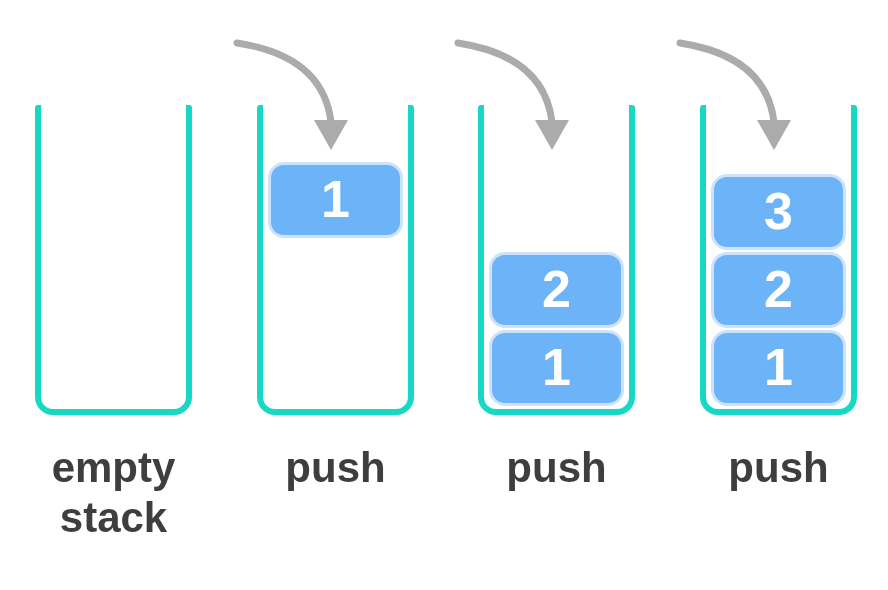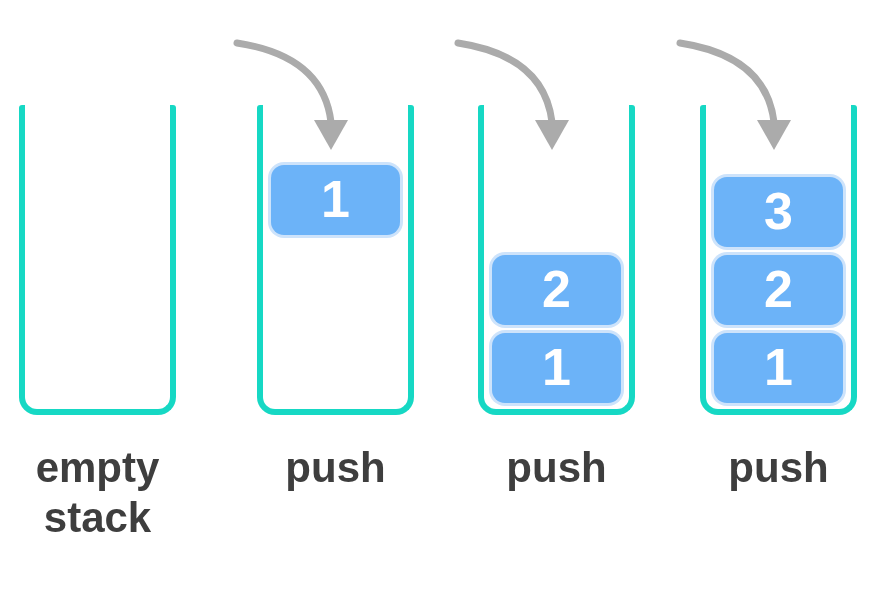--- a/index.html
+++ b/index.html
@@ -36,21 +36,21 @@
     position:absolute; top:443px; left:50%; transform:translateX(-50%);
     width:240px; text-align:center;
     font-size:42px; font-weight:bold; color:var(--label); line-height:1.18;
     white-space:pre-line;
   }
 </style>
 </head>
 <body>
 
 <div class="canvas" id="canvas">
-    <div class="stage" style="left: 19px; border-radius: 11px;">
+    <div class="stage" style="left: 35px; border-radius: 11px;">
 
     <div class="cup"></div>
     <div class="stage-label">empty
 stack</div>
   </div>
     <div class="stage" style="left: 257px;">
     <svg class="arrow" viewBox="0 0 120 122" width="120" height="122" aria-hidden="true">
       <path d="M 6 9 Q 92 22 100 88"></path>
       <polygon points="83,86 117,86 100,116"></polygon>
     </svg>

